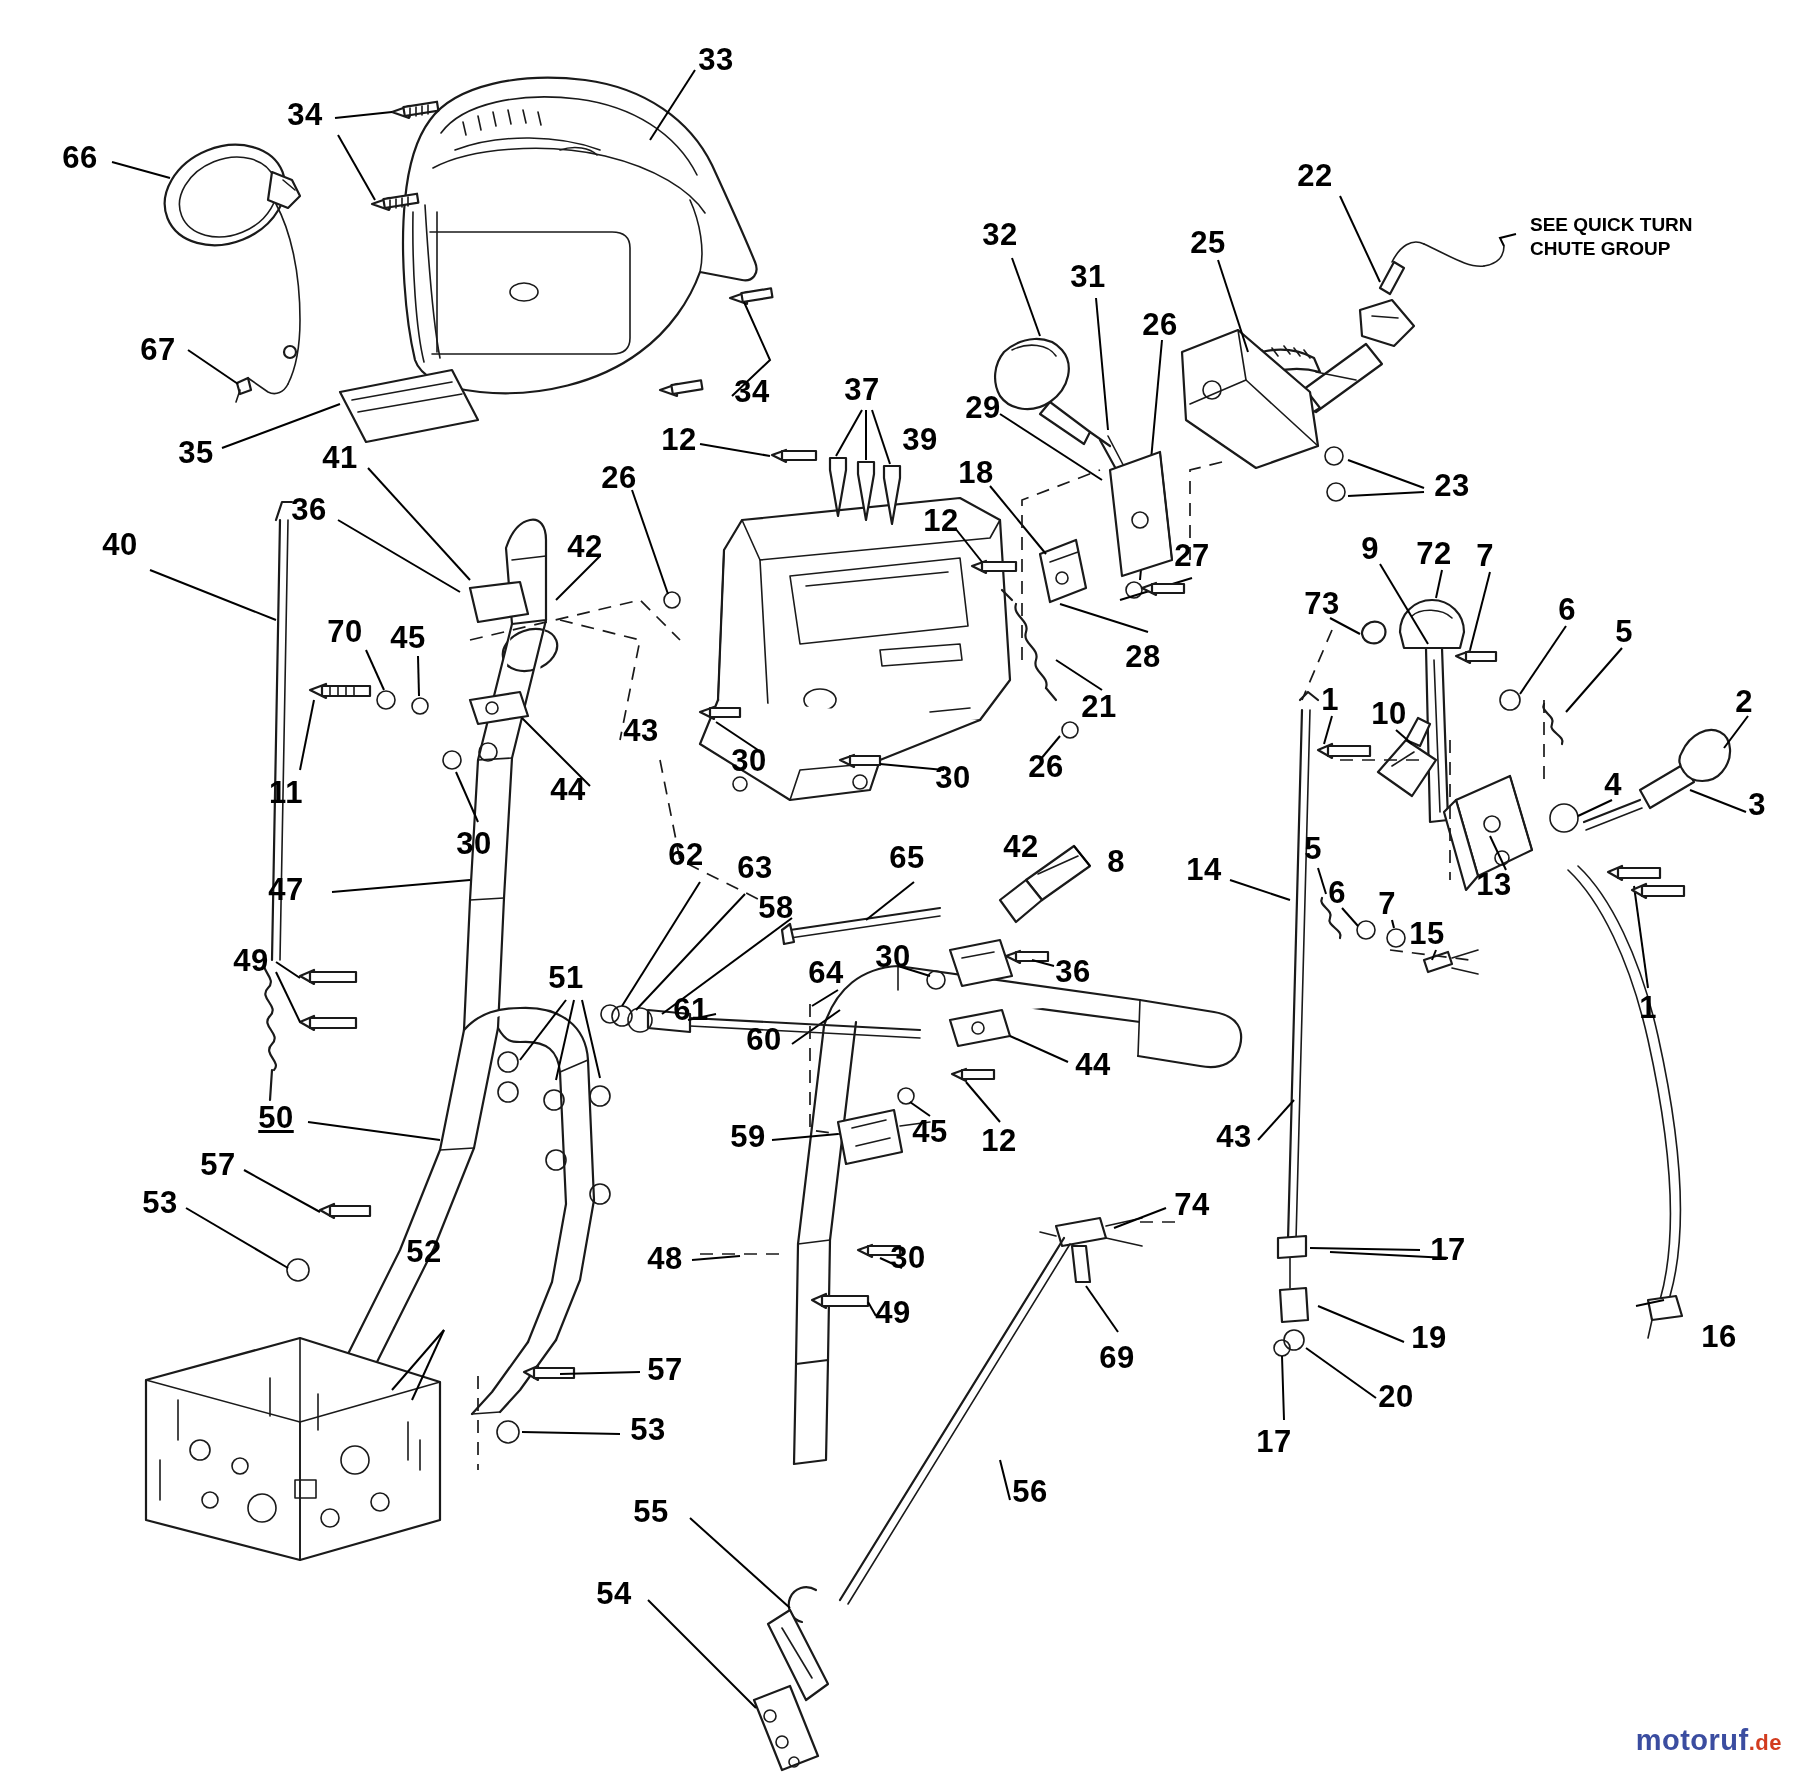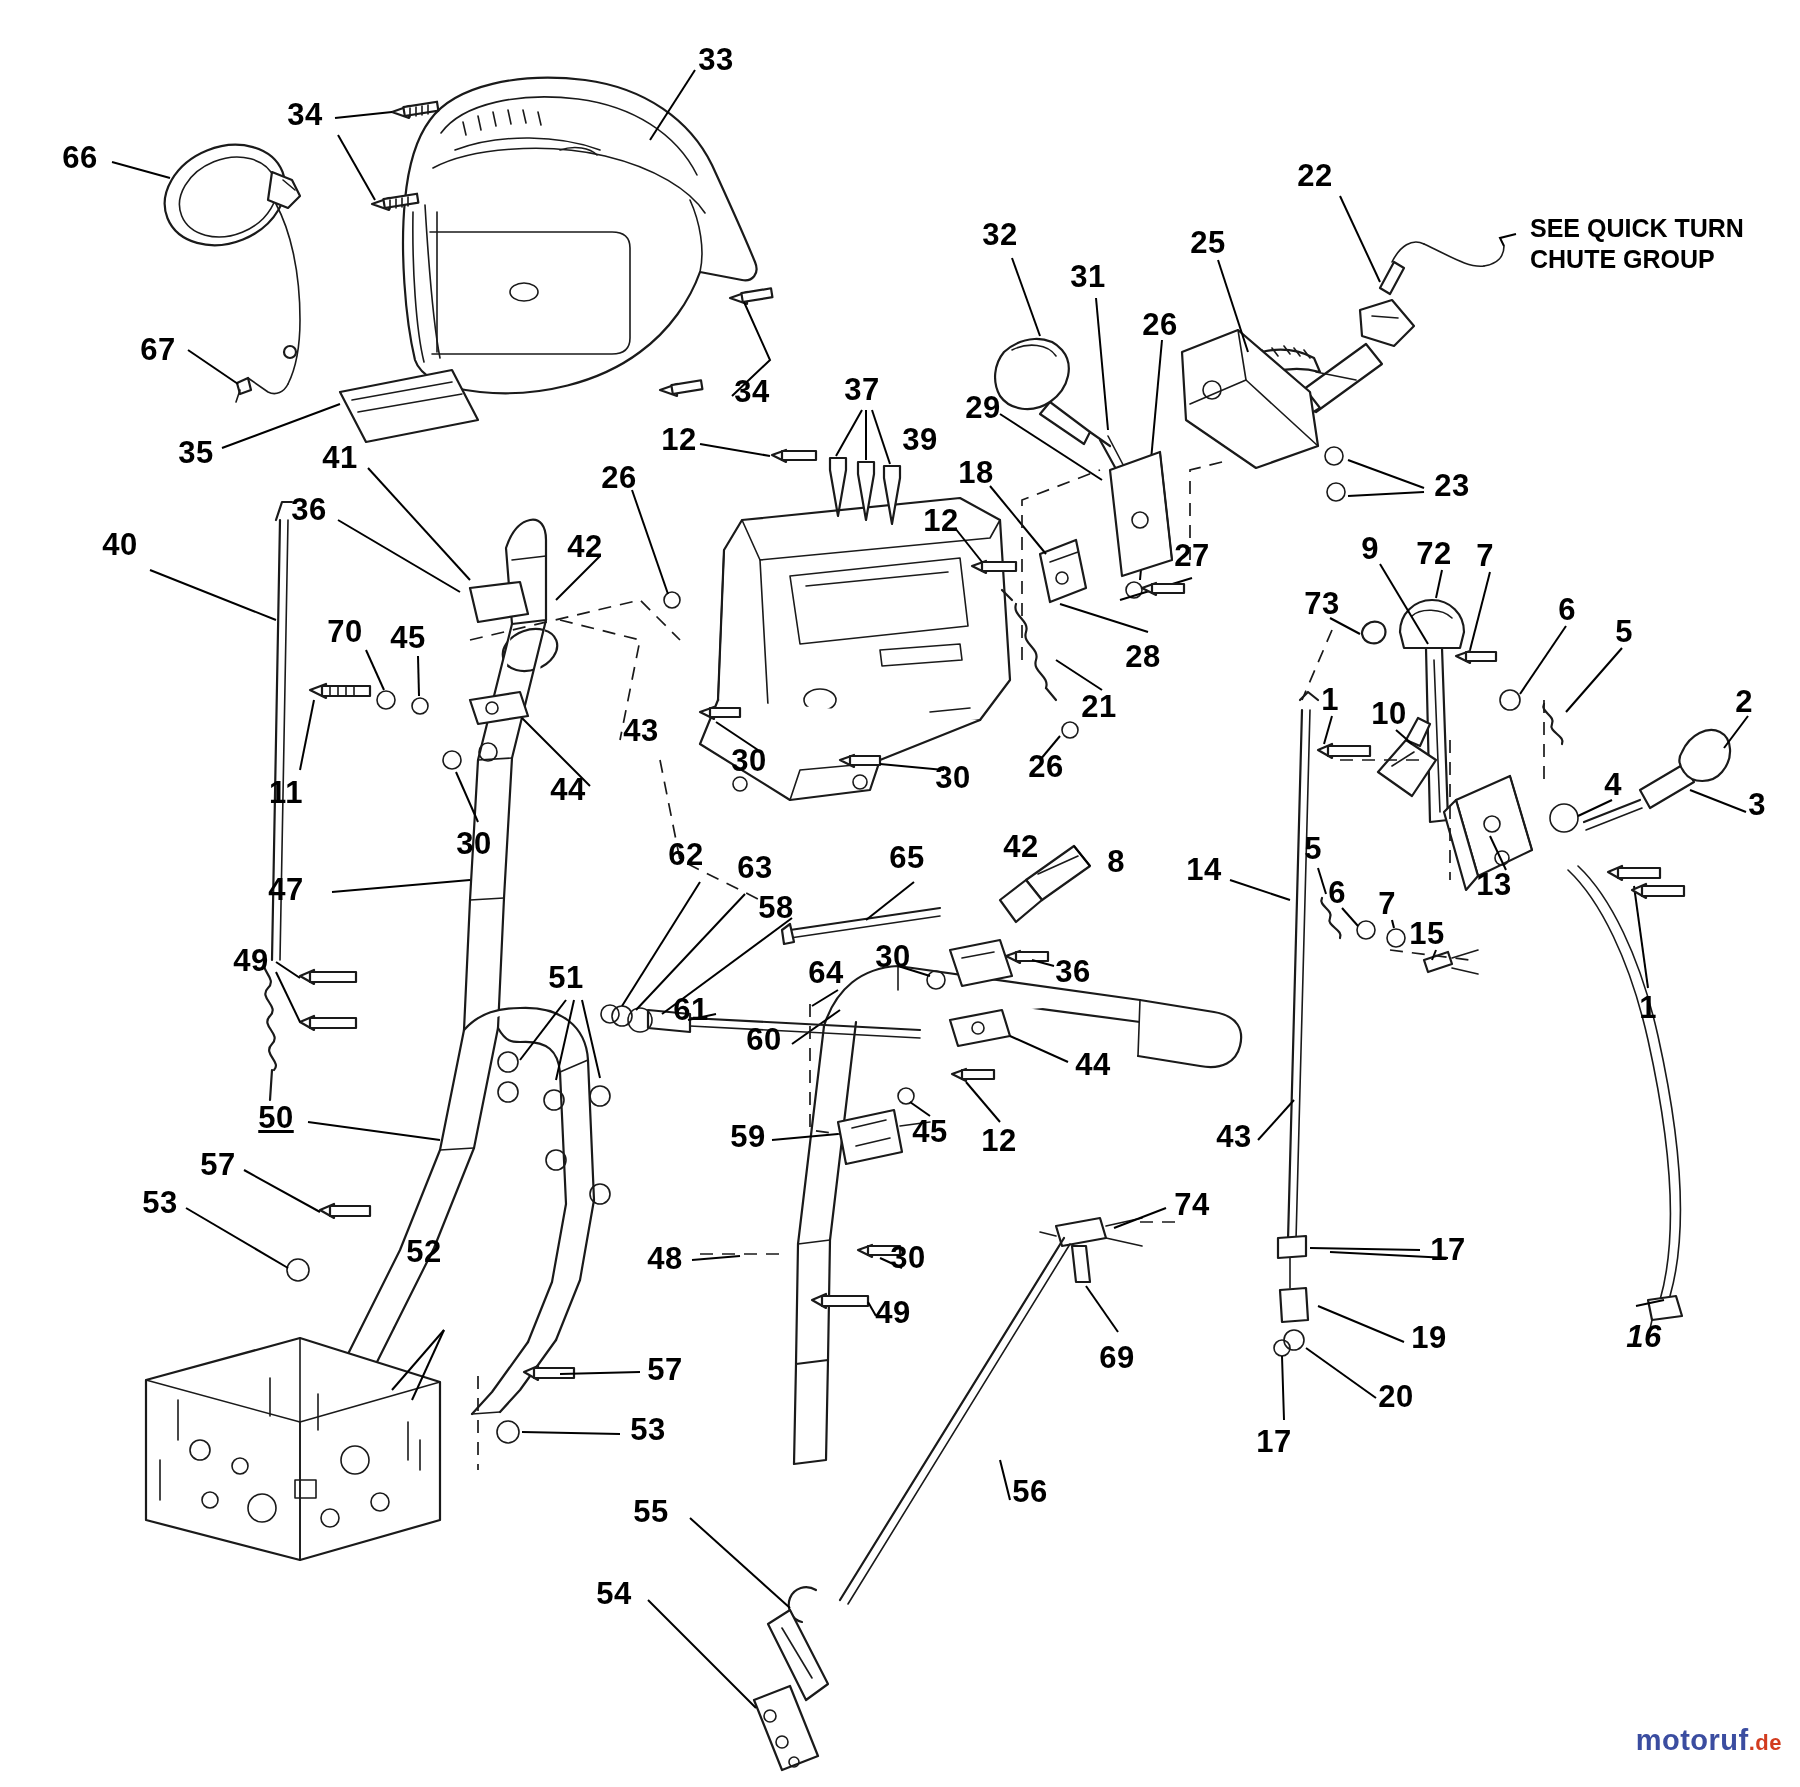--- a/index.html
+++ b/index.html
@@ -30,21 +30,21 @@
     font-size: 31px;
     font-weight: bold;
     color: #000000;
     white-space: nowrap;
     transform: translate(-50%, -50%);
     letter-spacing: 0.5px;
   }
   .note {
     position: absolute;
     font-family: "Liberation Sans", sans-serif;
-    font-size: 25px;
+    font-size: 19px;
     font-weight: bold;
     color: #000000;
     line-height: 1.25;
     white-space: pre;
     transform: translate(0, 0);
   }
   .watermark {
     position: absolute;
     right: 18px;
     bottom: 30px;
@@ -748,21 +748,21 @@
       <div class="callout" style="left: 908px; top: 1258px;">30</div>
       <div class="callout" style="left: 1192px; top: 1205px;">74</div>
       <div class="callout" style="left: 1448px; top: 1250px;">17</div>
       <div class="callout" style="left: 424px; top: 1252px;">52</div>
       <div class="callout" style="left: 893px; top: 1313px;">49</div>
       <div class="callout" style="left: 1117px; top: 1358px;">69</div>
       <div class="callout" style="left: 1429px; top: 1338px;">19</div>
       <div class="callout" style="left: 665px; top: 1370px;">57</div>
       <div class="callout" style="left: 1396px; top: 1397px;">20</div>
       <div class="callout" style="left: 648px; top: 1430px;">53</div>
-      <div class="callout" style="left: 1644px; top: 1337px; font-style: italic;">16</div>
+      <div class="callout" style="left: 1719px; top: 1337px;">16</div>
       <div class="callout" style="left: 1274px; top: 1442px;">17</div>
       <div class="callout" style="left: 1030px; top: 1492px;">56</div>
       <div class="callout" style="left: 651px; top: 1512px;">55</div>
       <div class="callout" style="left: 614px; top: 1594px;">54</div>
     </div>
 
   <div class="note" style="left:1530px; top:213px;">SEE QUICK TURN
 CHUTE GROUP</div>
 
   <div class="watermark">

